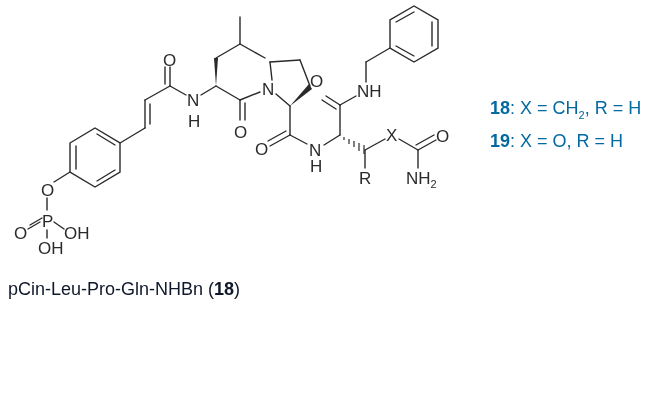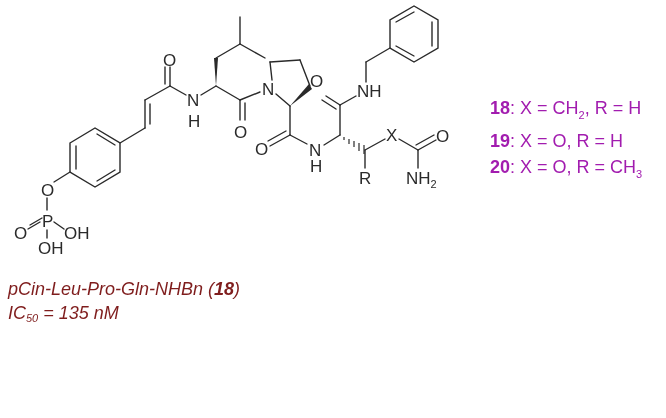--- a/index.html
+++ b/index.html
@@ -2,24 +2,24 @@
 <html><head>
 <meta charset="utf-8">
 <style>
   html, body { margin: 0; padding: 0; background: #ffffff; }
   body { width: 666px; height: 418px; position: relative; overflow: hidden;
          font-family: "Liberation Sans", sans-serif; color: #222; }
   #structure { position: absolute; left: 0; top: 0; width: 666px; height: 270px; }
   .bond { stroke: #2a2a2a; stroke-width: 1.4; fill: none; stroke-linecap: round; }
   .atom { font-family: "Liberation Sans", sans-serif; font-size: 17px; fill: #2a2a2a; }
   .sub { font-size: 11px; }
-  .legend { position: absolute; left: 490px; top: 95px; font-size: 18px; line-height: 26px; color: #a21caf; }
+  .legend { position: absolute; left: 490px; top: 95px; font-size: 18px; line-height: 26px; color: #0369a1; }
   .legend .row { white-space: nowrap; }
   .legend b { font-weight: bold; }
-  .caption { position: absolute; text-align: left; font-size: 18px; line-height: 24px; color: #7f1d1d; white-space: nowrap; font-style: italic; }
+  .caption { position: absolute; text-align: right; font-size: 18px; line-height: 24px; color: #0f172a; white-space: nowrap; }
   .caption sub { font-size: 11px; vertical-align: -3px; }
   .caption b { font-weight: bold; }
   #cap18 { left: 8px; top: 277px; width: 212px; }
   #cap19 { left: 255px; top: 277px; width: 400px; }
   #cap20 { left: 130px; top: 357px; width: 400px; }
 </style>
 </head>
 <body>
 
 <svg id="structure" viewBox="0 0 666 270" xmlns="http://www.w3.org/2000/svg">
@@ -136,27 +136,23 @@
   </g>
 </svg>
 
 <div class="legend">
   <div class="row">
     <b>18</b><span>: X = CH</span><sub style="font-size:11px">2</sub><span>, R = H</span>
   </div>
   <div class="row">
     <b>19</b><span>: X = O, R = H</span>
   </div>
-  <div class="row">
-    <b>20</b><span>: X = O, R = CH</span><sub style="font-size:11px">3</sub>
-  </div>
 </div>
 
 <div class="caption" id="cap18">
   <div><span>pCin-Leu-Pro-Gln-NHBn (</span><b>18</b><span>)</span></div>
-  <div><span>IC</span><sub>50</sub><span> = 135 nM</span></div>
 </div>
 
 <div class="caption" id="cap19">
 </div>
 
 <div class="caption" id="cap20">
 </div>
 
 </body></html>

